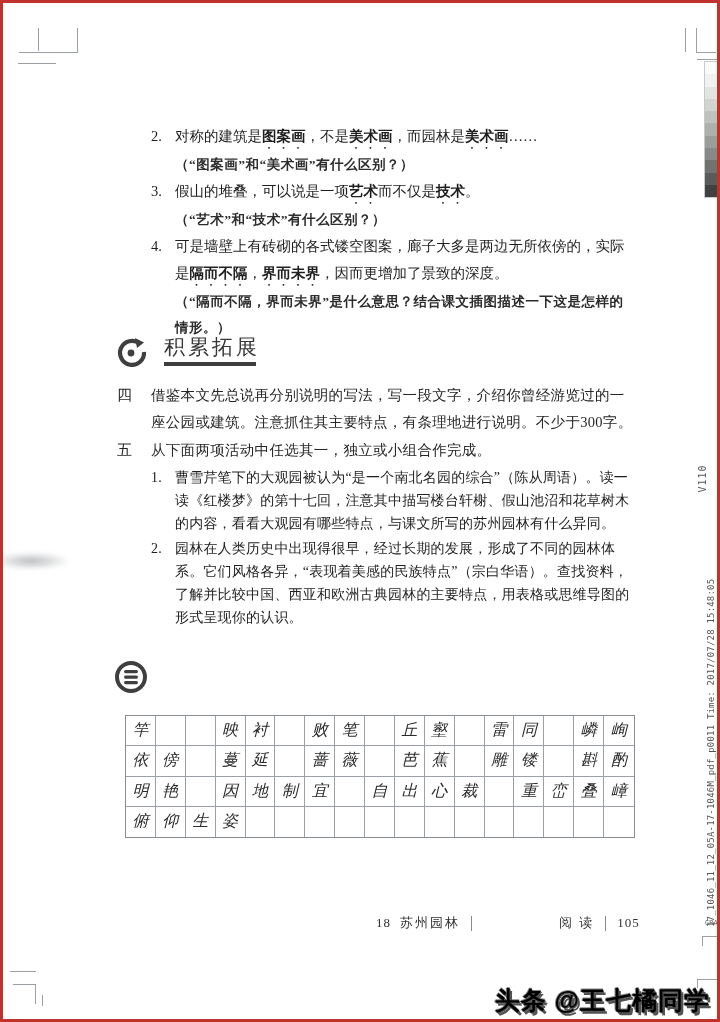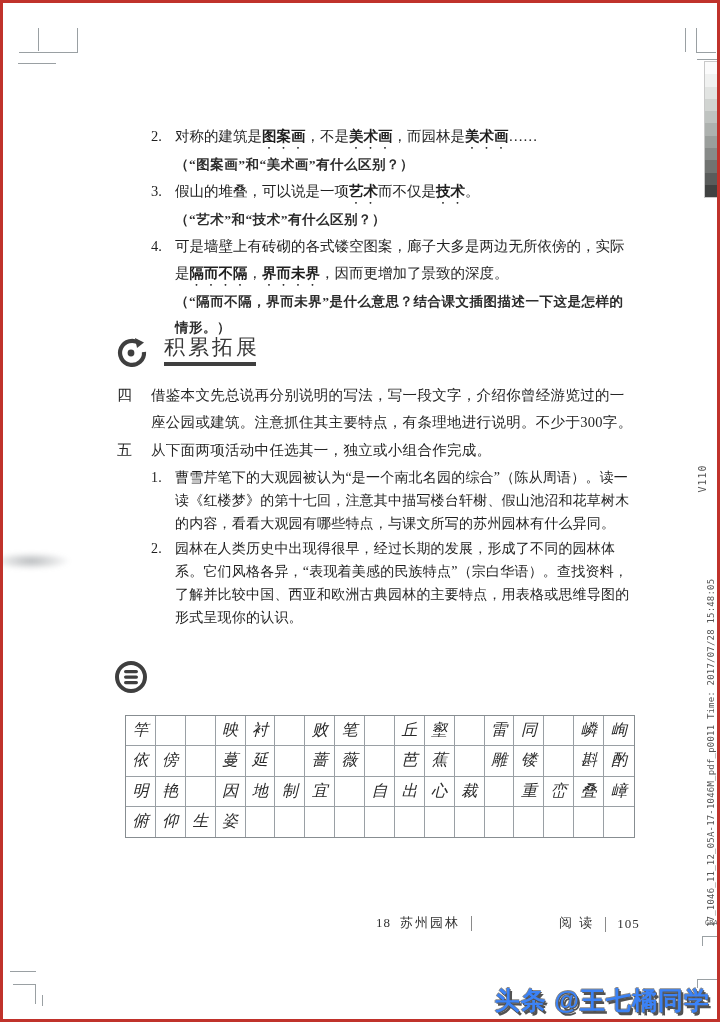--- a/index.html
+++ b/index.html
@@ -48,27 +48,27 @@
 
   
   .char-table{position:absolute;left:122px;top:712px;width:510px;height:123px;display:grid;grid-template-columns:repeat(17,1fr);grid-auto-rows:1fr;border:1px solid #878d91;box-sizing:border-box;}
   .char-cell{border-right:1px solid #9aa0a5;border-bottom:1px solid #9aa0a5;display:flex;align-items:center;justify-content:center;font-family:"DejaVu Serif",serif;font-style:italic;font-size:16px;color:#2a2a2a;}
   .char-cell:nth-child(17n){border-right:none;}
   .char-cell.lastrow{border-bottom:none;}
 
   
   .footer-left,.footer-right{position:absolute;top:911px;display:flex;align-items:center;font-size:13px;color:#333;}
   .footer-left{left:373px;}
-  .footer-right{left:556px;align-items:flex-end;}
+  .footer-right{left:556px;}
   .fbar{width:1px;height:15px;background:#8a8a8a;margin:0 11px;}
   .fnum{font-family:"Liberation Serif",serif;letter-spacing:1px;}
   .ftitle{letter-spacing:2px;margin-left:9px;}
 
   
-  .watermark{position:absolute;right:7px;top:981px;font-family:"Liberation Sans","DejaVu Sans",sans-serif;font-weight:bold;font-size:25px;letter-spacing:1px;color:#3b82f6;text-shadow:2.5px 2.5px 0 #525252,1px 1px 0 #5a5a5a,-1px 0 0 #8a8a8a,0 -1px 0 #8a8a8a;}
+  .watermark{position:absolute;right:7px;top:981px;font-family:"Liberation Sans","DejaVu Sans",sans-serif;font-weight:bold;font-size:25px;letter-spacing:1px;color:#000000;text-shadow:2.5px 2.5px 0 #525252,1px 1px 0 #5a5a5a,-1px 0 0 #8a8a8a,0 -1px 0 #8a8a8a;}
 
   
   .smudge{position:absolute;left:-12px;top:549px;width:80px;height:18px;background:radial-gradient(ellipse at center,rgba(115,120,125,0.5),rgba(115,120,125,0) 70%);filter:blur(2px);}
 
   svg .stroke{stroke:#3f3f3f;fill:none;}
 </style>
 </head>
 <body>
 
 <div class="page">

